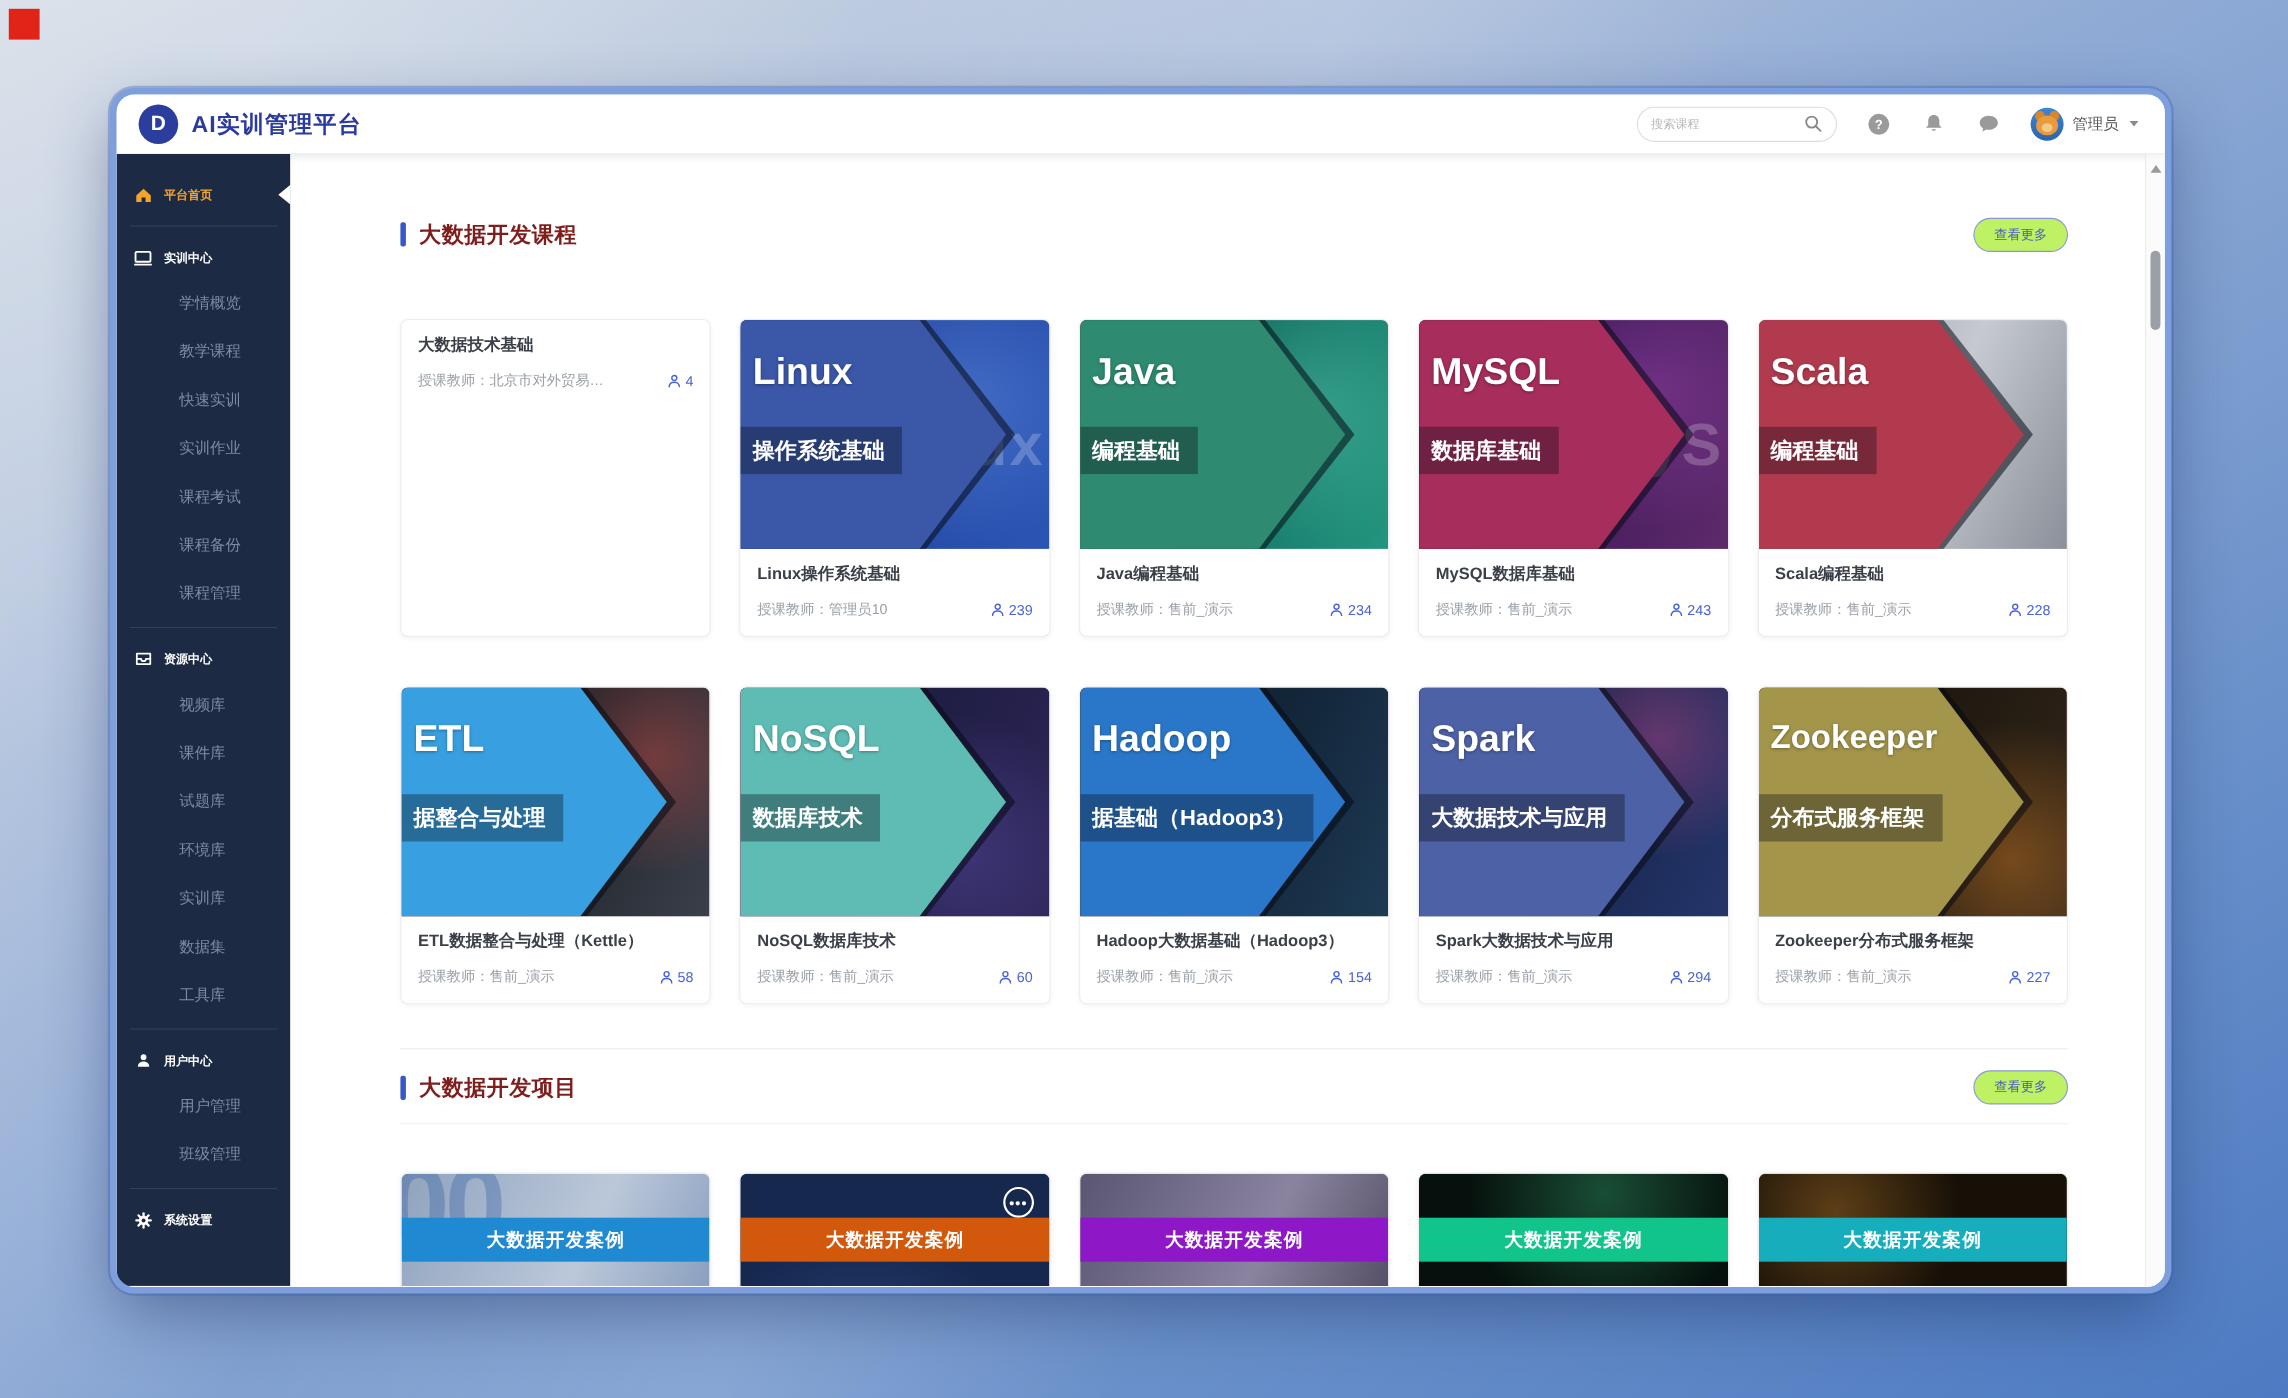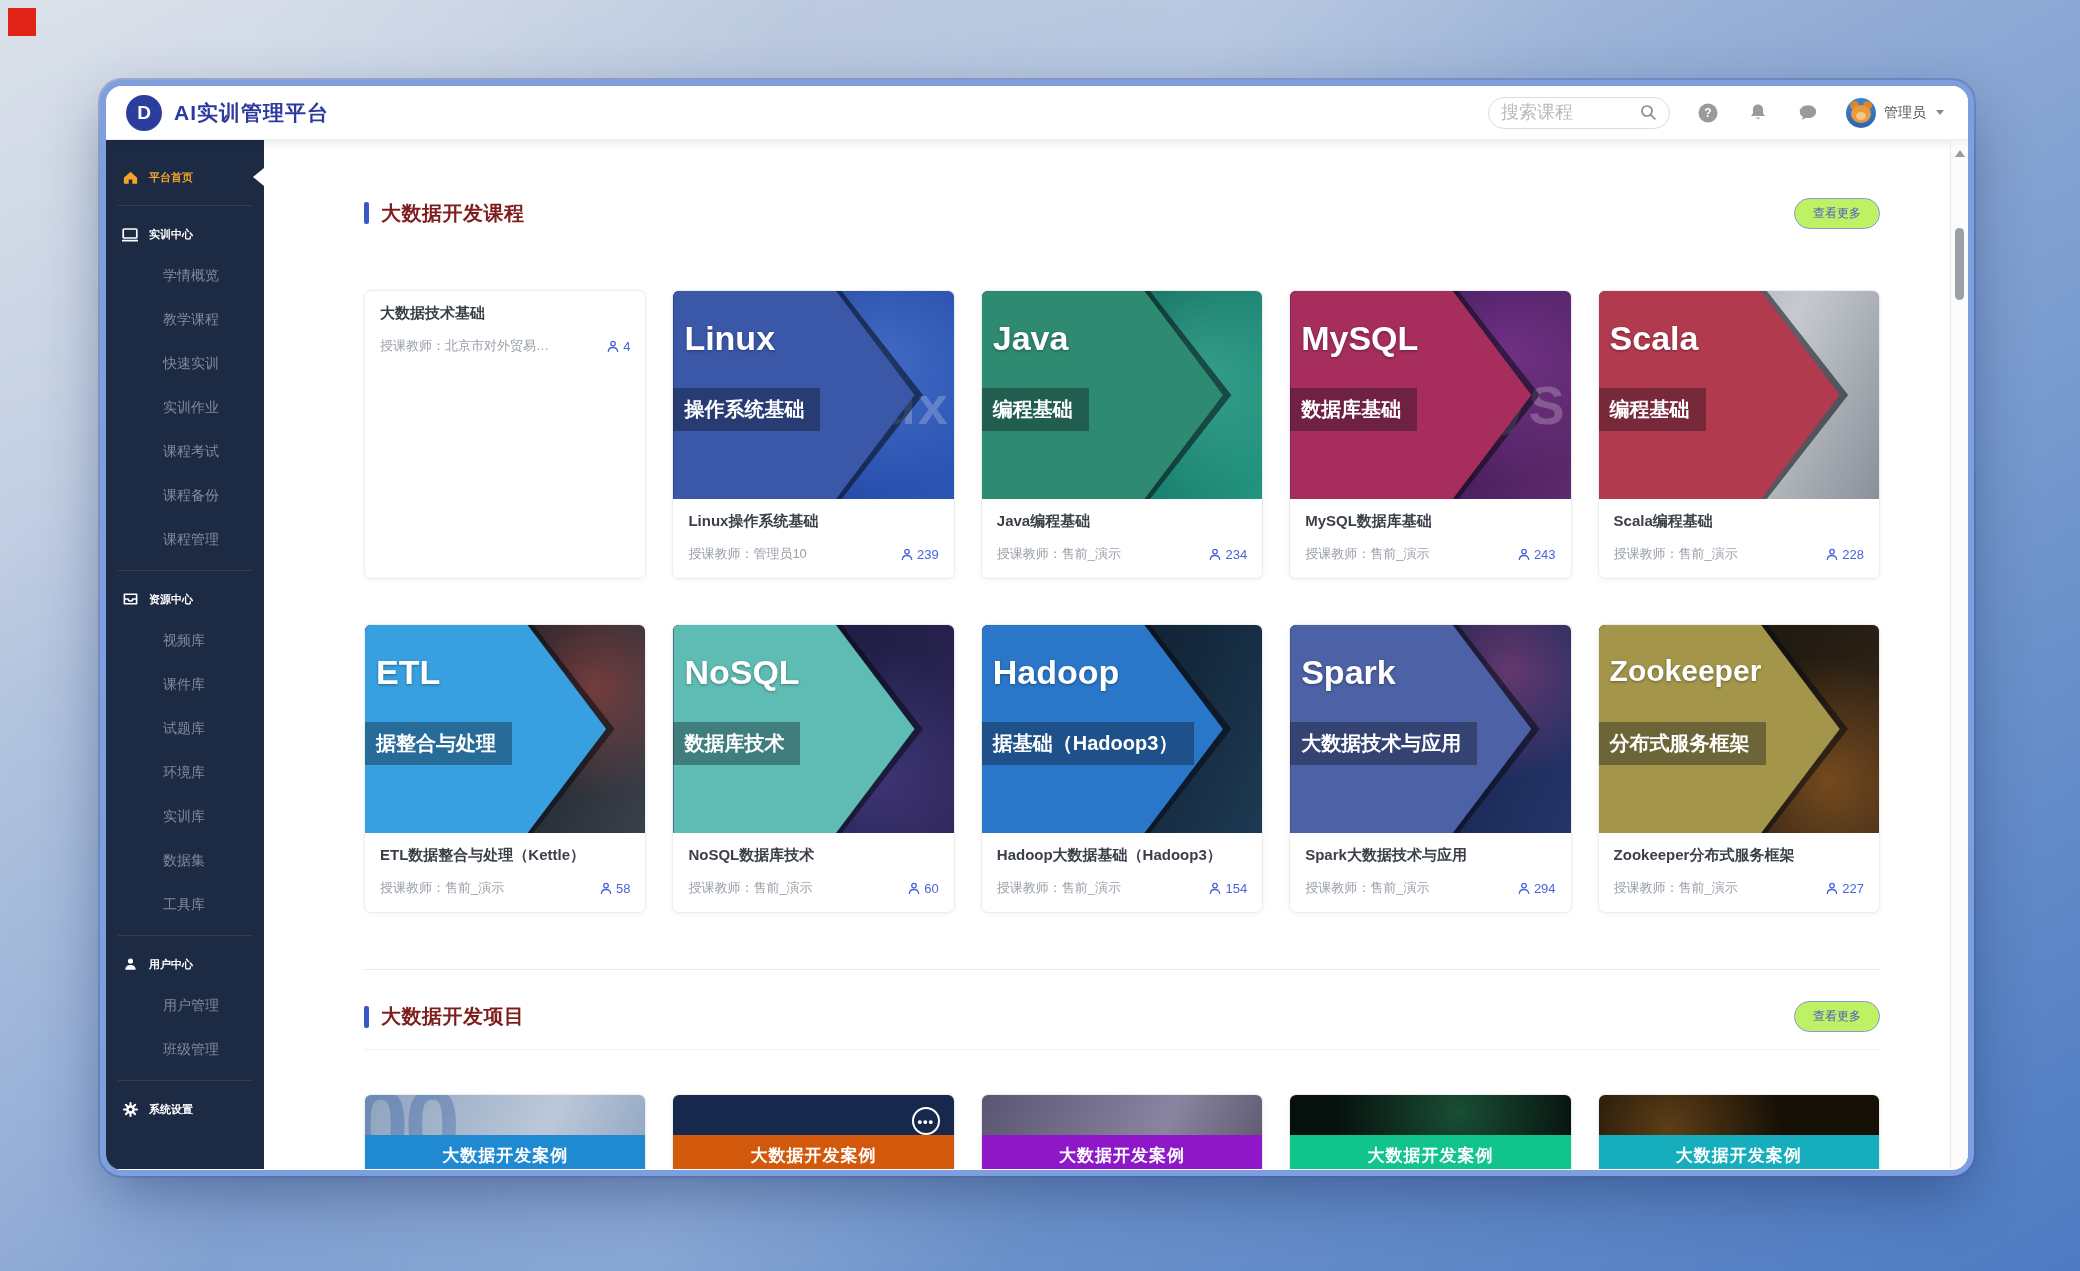--- a/index.html
+++ b/index.html
@@ -20,21 +20,21 @@
     background:#fff; border-radius:16px; overflow:hidden;
     box-shadow:0 0 0 6px #7d9fdd, 0 0 0 8px rgba(60,95,170,.35), 0 22px 60px rgba(20,40,90,.45);
   }
 
   
   .titlebar { height:54px; background:#fff; display:flex; align-items:center; padding:0 24px 0 20px; border-bottom:1px solid #f0f0f0; position:relative; z-index:5; box-shadow:0 2px 8px rgba(0,0,0,.05); }
   .logo { width:36px; height:36px; border-radius:50%; background:#2b3e9e; color:#fff; display:flex; align-items:center; justify-content:center; font-weight:800; font-size:19px; }
   .app-title { margin-left:12px; font-size:21px; font-weight:800; color:#2b3a9e; letter-spacing:1px; }
   .tb-right { margin-left:auto; display:flex; align-items:center; gap:26px; }
   .search-pill { display:flex; align-items:center; width:182px; height:32px; border:1px solid #dcdcdc; border-radius:16px; padding:0 12px; }
-  .search-pill input { border:none; outline:none; flex:1; font-size:18px; color:#3b82f6; background:transparent; width:100px; }
+  .search-pill input { border:none; outline:none; flex:1; font-size:11px; color:#3b82f6; background:transparent; width:100px; }
   .search-pill input::placeholder { color:#b9b9b9; }
   .tb-icon { width:24px; height:24px; display:flex; align-items:center; justify-content:center; cursor:pointer; }
   .user-wrap { display:flex; align-items:center; gap:8px; cursor:pointer; }
   .avatar { width:30px; height:30px; border-radius:50%; background:linear-gradient(180deg,#3e86cf,#2c64ae); position:relative; overflow:hidden; }
   .avatar .ear { position:absolute; width:9px; height:9px; border-radius:50%; background:#d8862e; top:3px; }
   .avatar .ear.l { left:4px; } .avatar .ear.r { right:4px; }
   .avatar .face { position:absolute; left:5px; top:7px; width:20px; height:18px; border-radius:50%; background:#e89a3c; }
   .avatar .muzzle { position:absolute; left:10px; top:14px; width:10px; height:8px; border-radius:50%; background:#f3c98a; }
   .user-name { font-size:14px; color:#555; }
   .caret { width:0; height:0; border-left:4.5px solid transparent; border-right:4.5px solid transparent; border-top:5.5px solid #8a8a8a; margin-left:2px; }
@@ -71,21 +71,21 @@
   .arrow-shadow { position:absolute; inset:0; clip-path:polygon(0 0,60% 0,89% 50%,60% 100%,0 100%); background:rgba(5,10,18,.55); }
   .arrow { position:absolute; inset:0; clip-path:polygon(0 0,58% 0,86% 50%,58% 100%,0 100%); }
   .cover-big { position:absolute; left:11px; top:30px; font-size:34px; line-height:1.05; font-weight:800; color:#fff; white-space:nowrap; text-shadow:0 1px 3px rgba(0,0,0,.35); }
   .cover-sub { position:absolute; left:0; top:97px; color:#fff; font-weight:700; font-size:20px; background:rgba(8,12,20,.35); padding:8px 16px 8px 11px; white-space:nowrap; }
   .card-info { padding:13px 15px 15px; }
   .card-title { font-size:15px; font-weight:700; color:#3a3f48; white-space:nowrap; overflow:hidden; }
   .card-meta { display:flex; align-items:center; justify-content:space-between; margin-top:14px; }
   .teacher { font-size:13px; color:#9aa0a8; white-space:nowrap; overflow:hidden; text-overflow:ellipsis; max-width:180px; }
   .count { display:flex; align-items:center; gap:4px; color:#4a63d8; font-size:13px; flex:none; }
 
-  .sec-projects { margin-top:56px; border-top:1px solid #ebebeb; padding-top:30px; }
+  .sec-projects { margin-top:40px; border-top:1px solid #ebebeb; padding-top:18px; }
   .sec-head.ruled { border-bottom:1px solid #f1f1f1; padding-bottom:16px; height:50px; margin-bottom:44px; }
   .p-img { position:relative; height:170px; overflow:hidden; }
   .banner { position:absolute; left:0; right:0; top:40px; height:40px; display:flex; align-items:center; justify-content:center; color:#fff; font-size:17px; font-weight:700; letter-spacing:1px; }
   .pghost { position:absolute; left:-12px; top:-28px; font-size:100px; font-weight:800; color:rgba(30,80,160,.30); letter-spacing:-4px; pointer-events:none; }
   .dots-circle { position:absolute; right:14px; top:12px; width:28px; height:28px; border:2px solid #fff; border-radius:50%; display:flex; align-items:center; justify-content:center; color:#fff; font-size:13px; letter-spacing:1px; font-weight:700; }
 
   
   .scrollstrip { width:18px; background:#fbfbfb; border-left:1px solid #ececec; position:relative; flex:none; }
   .scroll-up { position:absolute; top:10px; left:50%; margin-left:-5px; width:0; height:0; border-left:5px solid transparent; border-right:5px solid transparent; border-bottom:7px solid #9a9a9a; cursor:pointer; }
   .scroll-thumb { position:absolute; top:88px; left:4px; width:9px; height:72px; background:#9aa0a6; border-radius:5px; cursor:pointer; }

